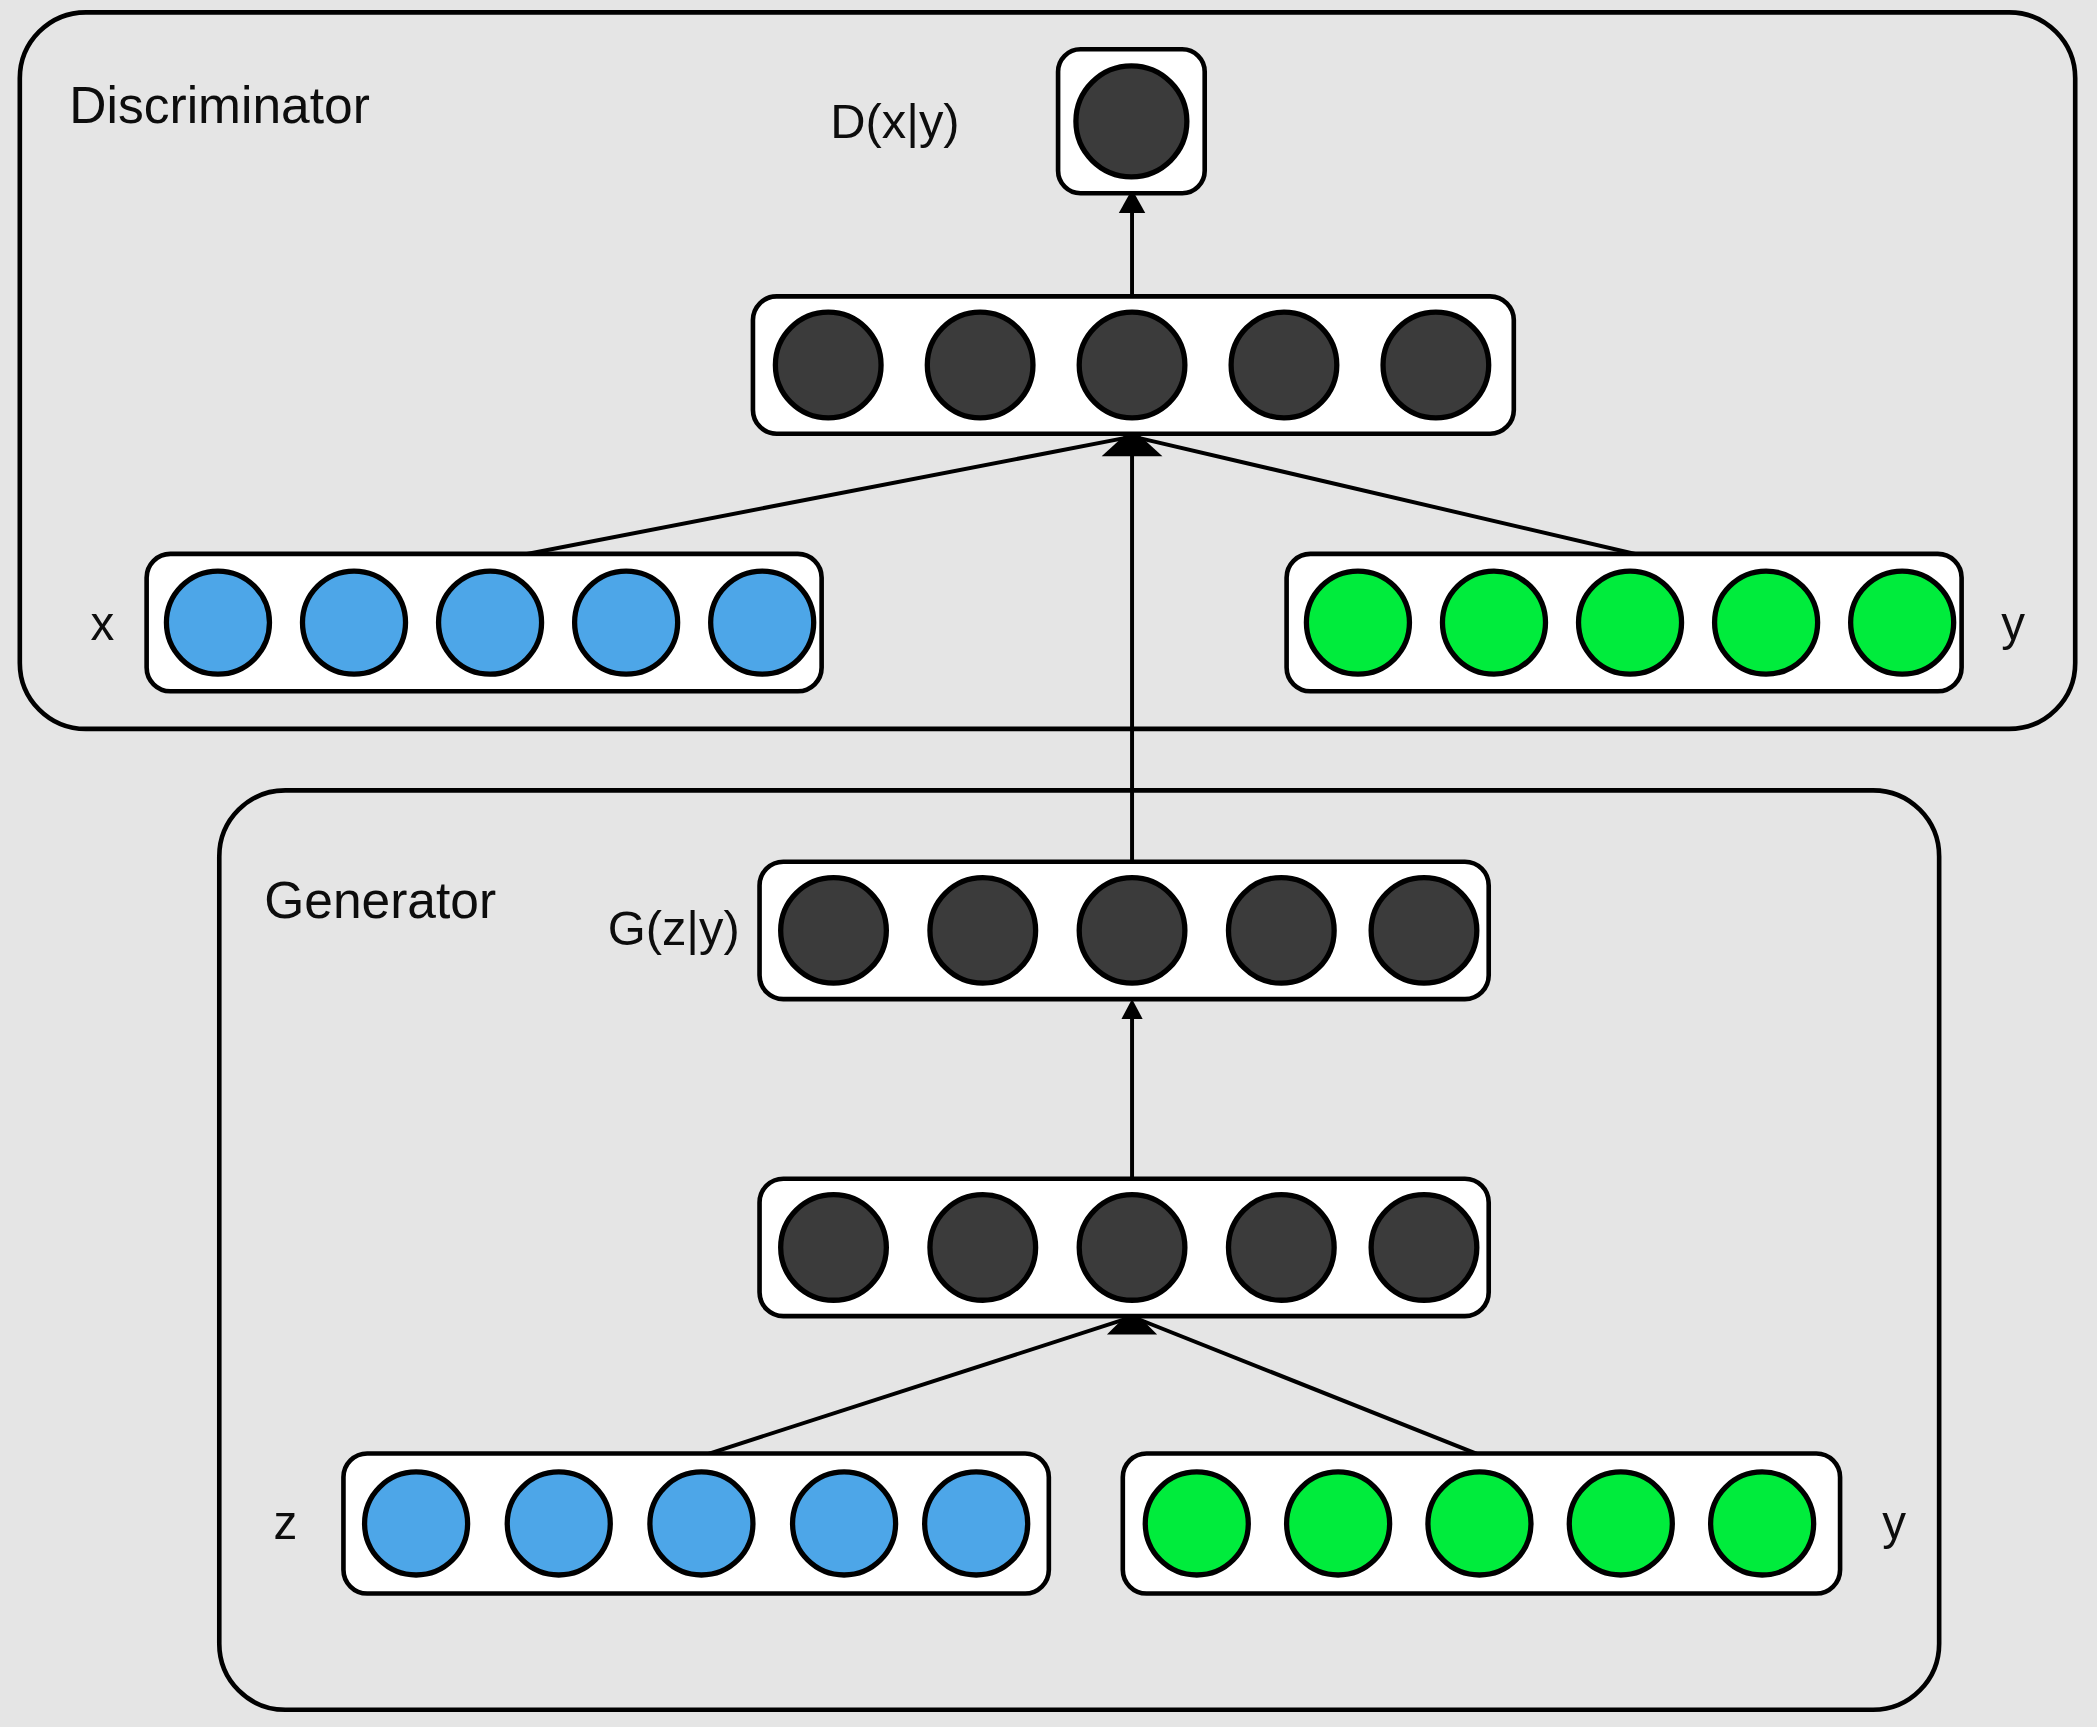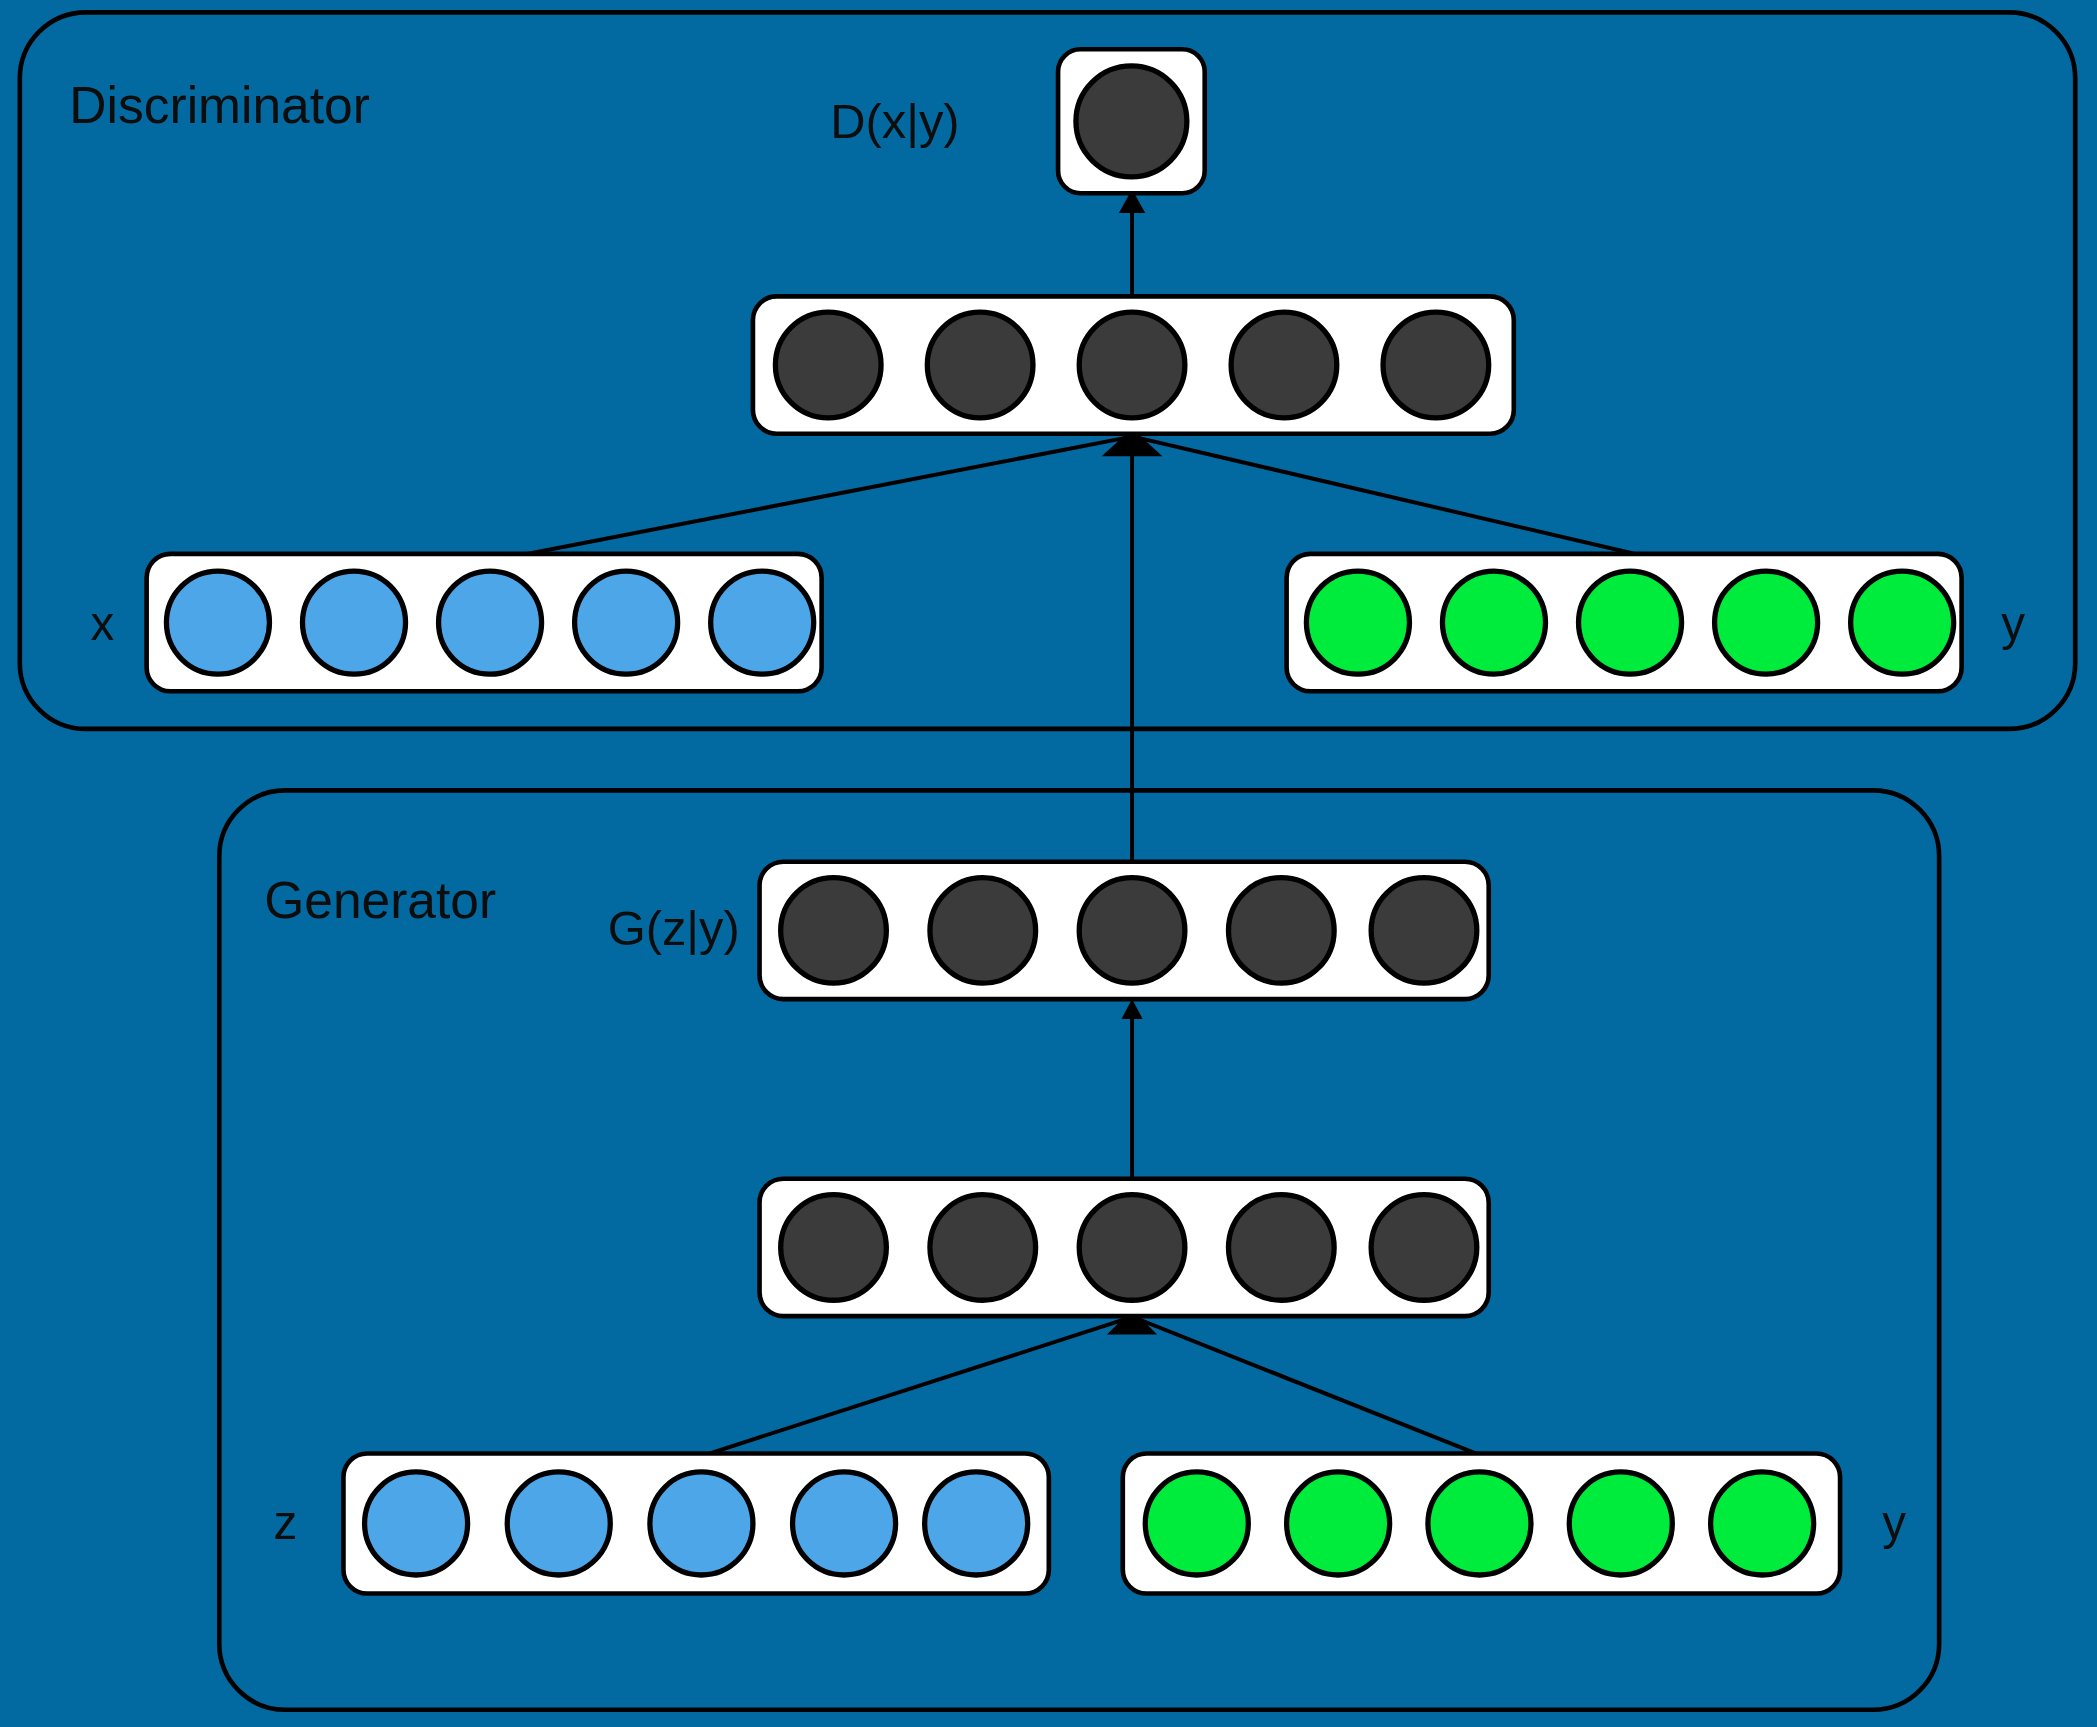--- a/index.html
+++ b/index.html
@@ -7,21 +7,21 @@
     padding: 0;
     background: #ffffff;
   }
   body {
     font-family: "Liberation Sans", sans-serif;
   }
   #stage {
     position: relative;
     width: 2097px;
     height: 1728px;
-    background: #0369a1;
+    background: #e5e5e5;
     overflow: hidden;
   }
   #svg-root {
     position: absolute;
     left: 0;
     top: 0;
     width: 2097px;
     height: 1728px;
   }
   .outer-box {

